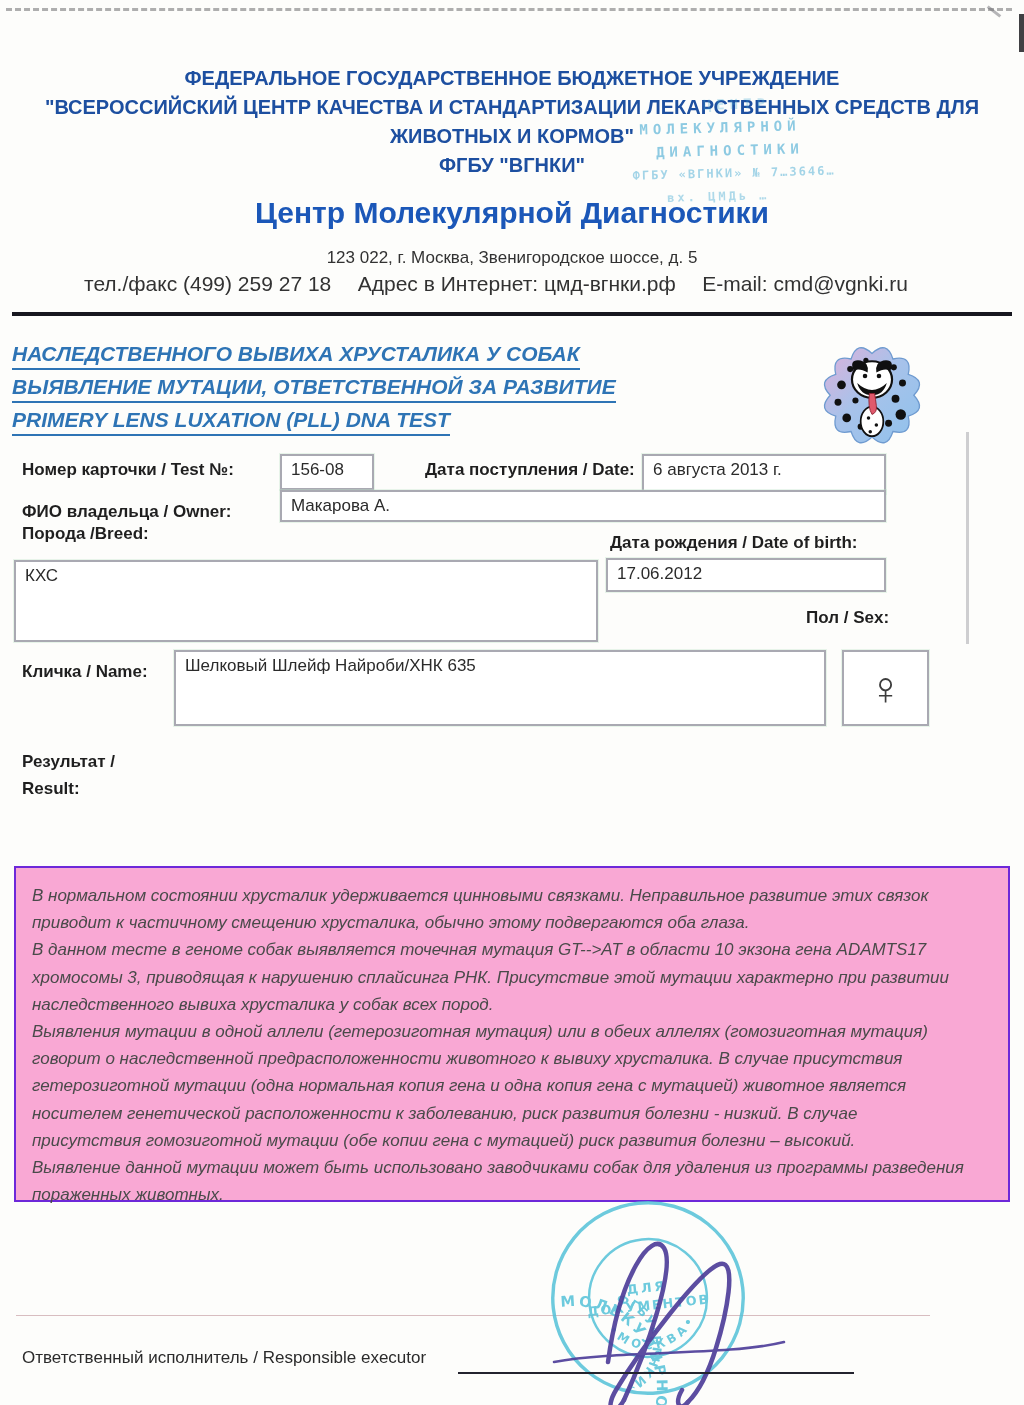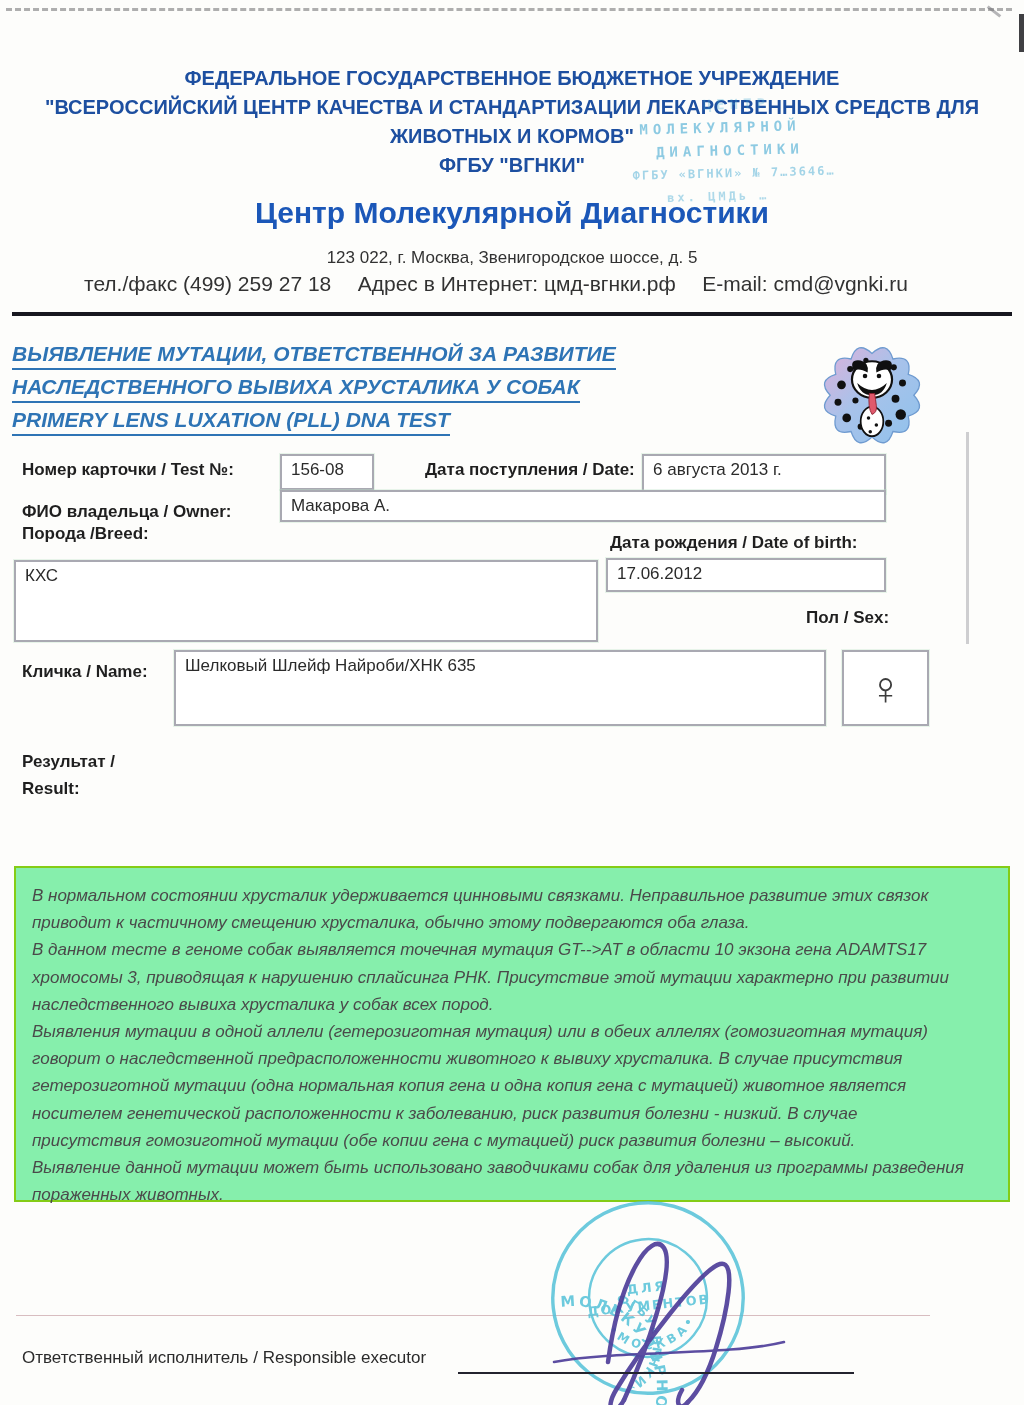--- a/index.html
+++ b/index.html
@@ -44,21 +44,21 @@
   .fbox{
     position:absolute;background:#fff;border:2px solid #a9a9b2;
     font-size:17px;color:#2b2b2b;padding:4px 9px;box-sizing:border-box;
     box-shadow:0 0 0 1px rgba(190,225,200,.35);
   }
   .sexbox{display:flex;align-items:center;justify-content:center;}
   .sex-glyph{font-family:"DejaVu Sans",sans-serif;font-size:46px;font-weight:200;color:#3c3c3c;line-height:1;}
   
   .info-box{
     position:absolute;left:14px;top:866px;width:996px;height:336px;
-    border:2px solid #84cc16;box-sizing:border-box;background:#86efac;
+    border:2px solid #6d28d9;box-sizing:border-box;background:#f9a8d4;
     padding:14px 38px 0 16px;
   }
   .info-box p{
     margin:0;font-style:italic;font-size:17px;line-height:1.6;color:#4a4a4a;
     font-family:"Liberation Sans","DejaVu Sans",sans-serif;
   }
   
   .faint-line{position:absolute;left:16px;top:1315px;width:914px;border-top:1.5px solid rgba(170,110,120,.45);}
   .executor-label{position:absolute;left:22px;top:1348px;font-size:17px;color:#2b2b2b;}
   .sig-line{position:absolute;left:458px;top:1372px;width:396px;border-top:2.5px solid #23232e;}
@@ -95,22 +95,22 @@
   <div class="address">123 022, г. Москва, Звенигородское шоссе, д. 5</div>
   <div class="contact-row">
     <span>тел./факс (499) 259 27 18</span>
     <span>Адрес в Интернет: цмд-вгнки.рф</span>
     <span>E-mail: cmd@vgnki.ru</span>
   </div>
 
   <div class="rule"></div>
 
   <div class="title-block">
+    <span class="title-line"><span>НАСЛЕДСТВЕННОГО ВЫВИХА ХРУСТАЛИКА У СОБАК</span></span>
     <span class="title-line"><span>ВЫЯВЛЕНИЕ МУТАЦИИ, ОТВЕТСТВЕННОЙ ЗА РАЗВИТИЕ</span></span>
-    <span class="title-line"><span>НАСЛЕДСТВЕННОГО ВЫВИХА ХРУСТАЛИКА У СОБАК</span></span>
     <span class="title-line"><span>PRIMERY LENS LUXATION (PLL) DNA TEST</span></span>
 
     <svg class="dog-logo" width="132" height="122" viewBox="-5 -10 140 140">
       <defs>
         <linearGradient id="dg" x1="0" y1="0" x2="1" y2="1">
           <stop offset="0" stop-color="#dfb0da"></stop>
           <stop offset="0.45" stop-color="#a8c2ea"></stop>
           <stop offset="1" stop-color="#8fc2ec"></stop>
         </linearGradient>
       </defs>

